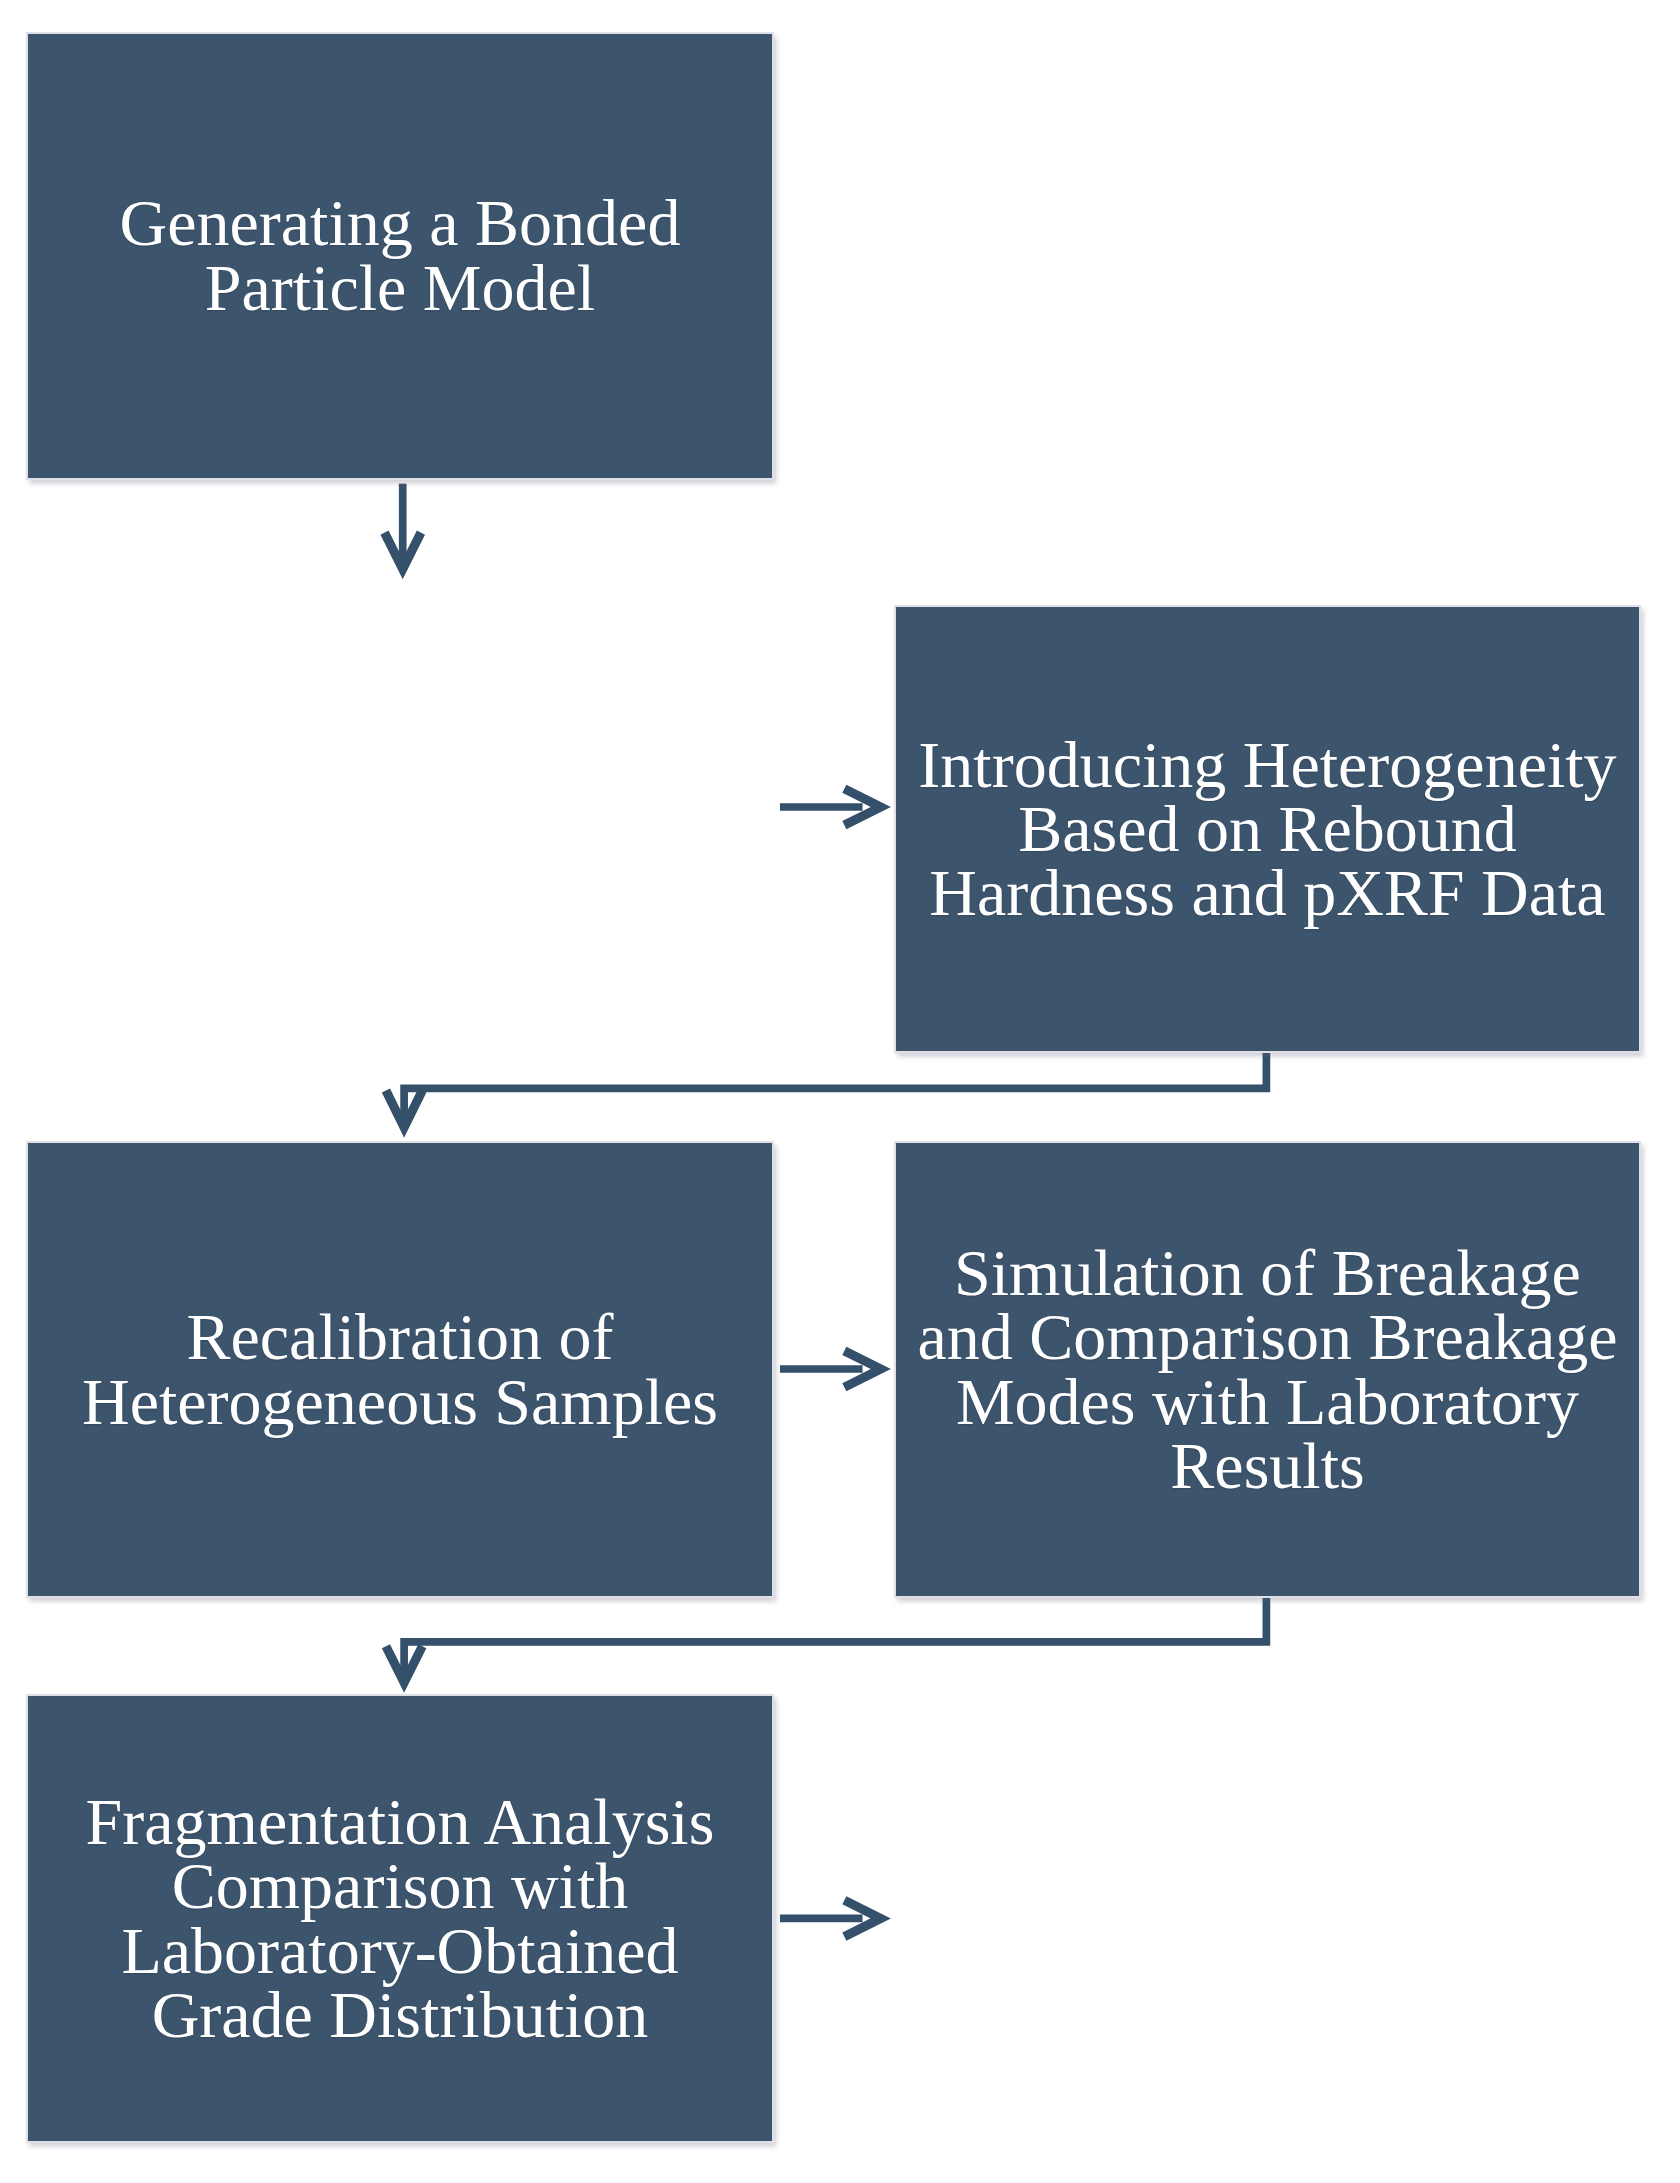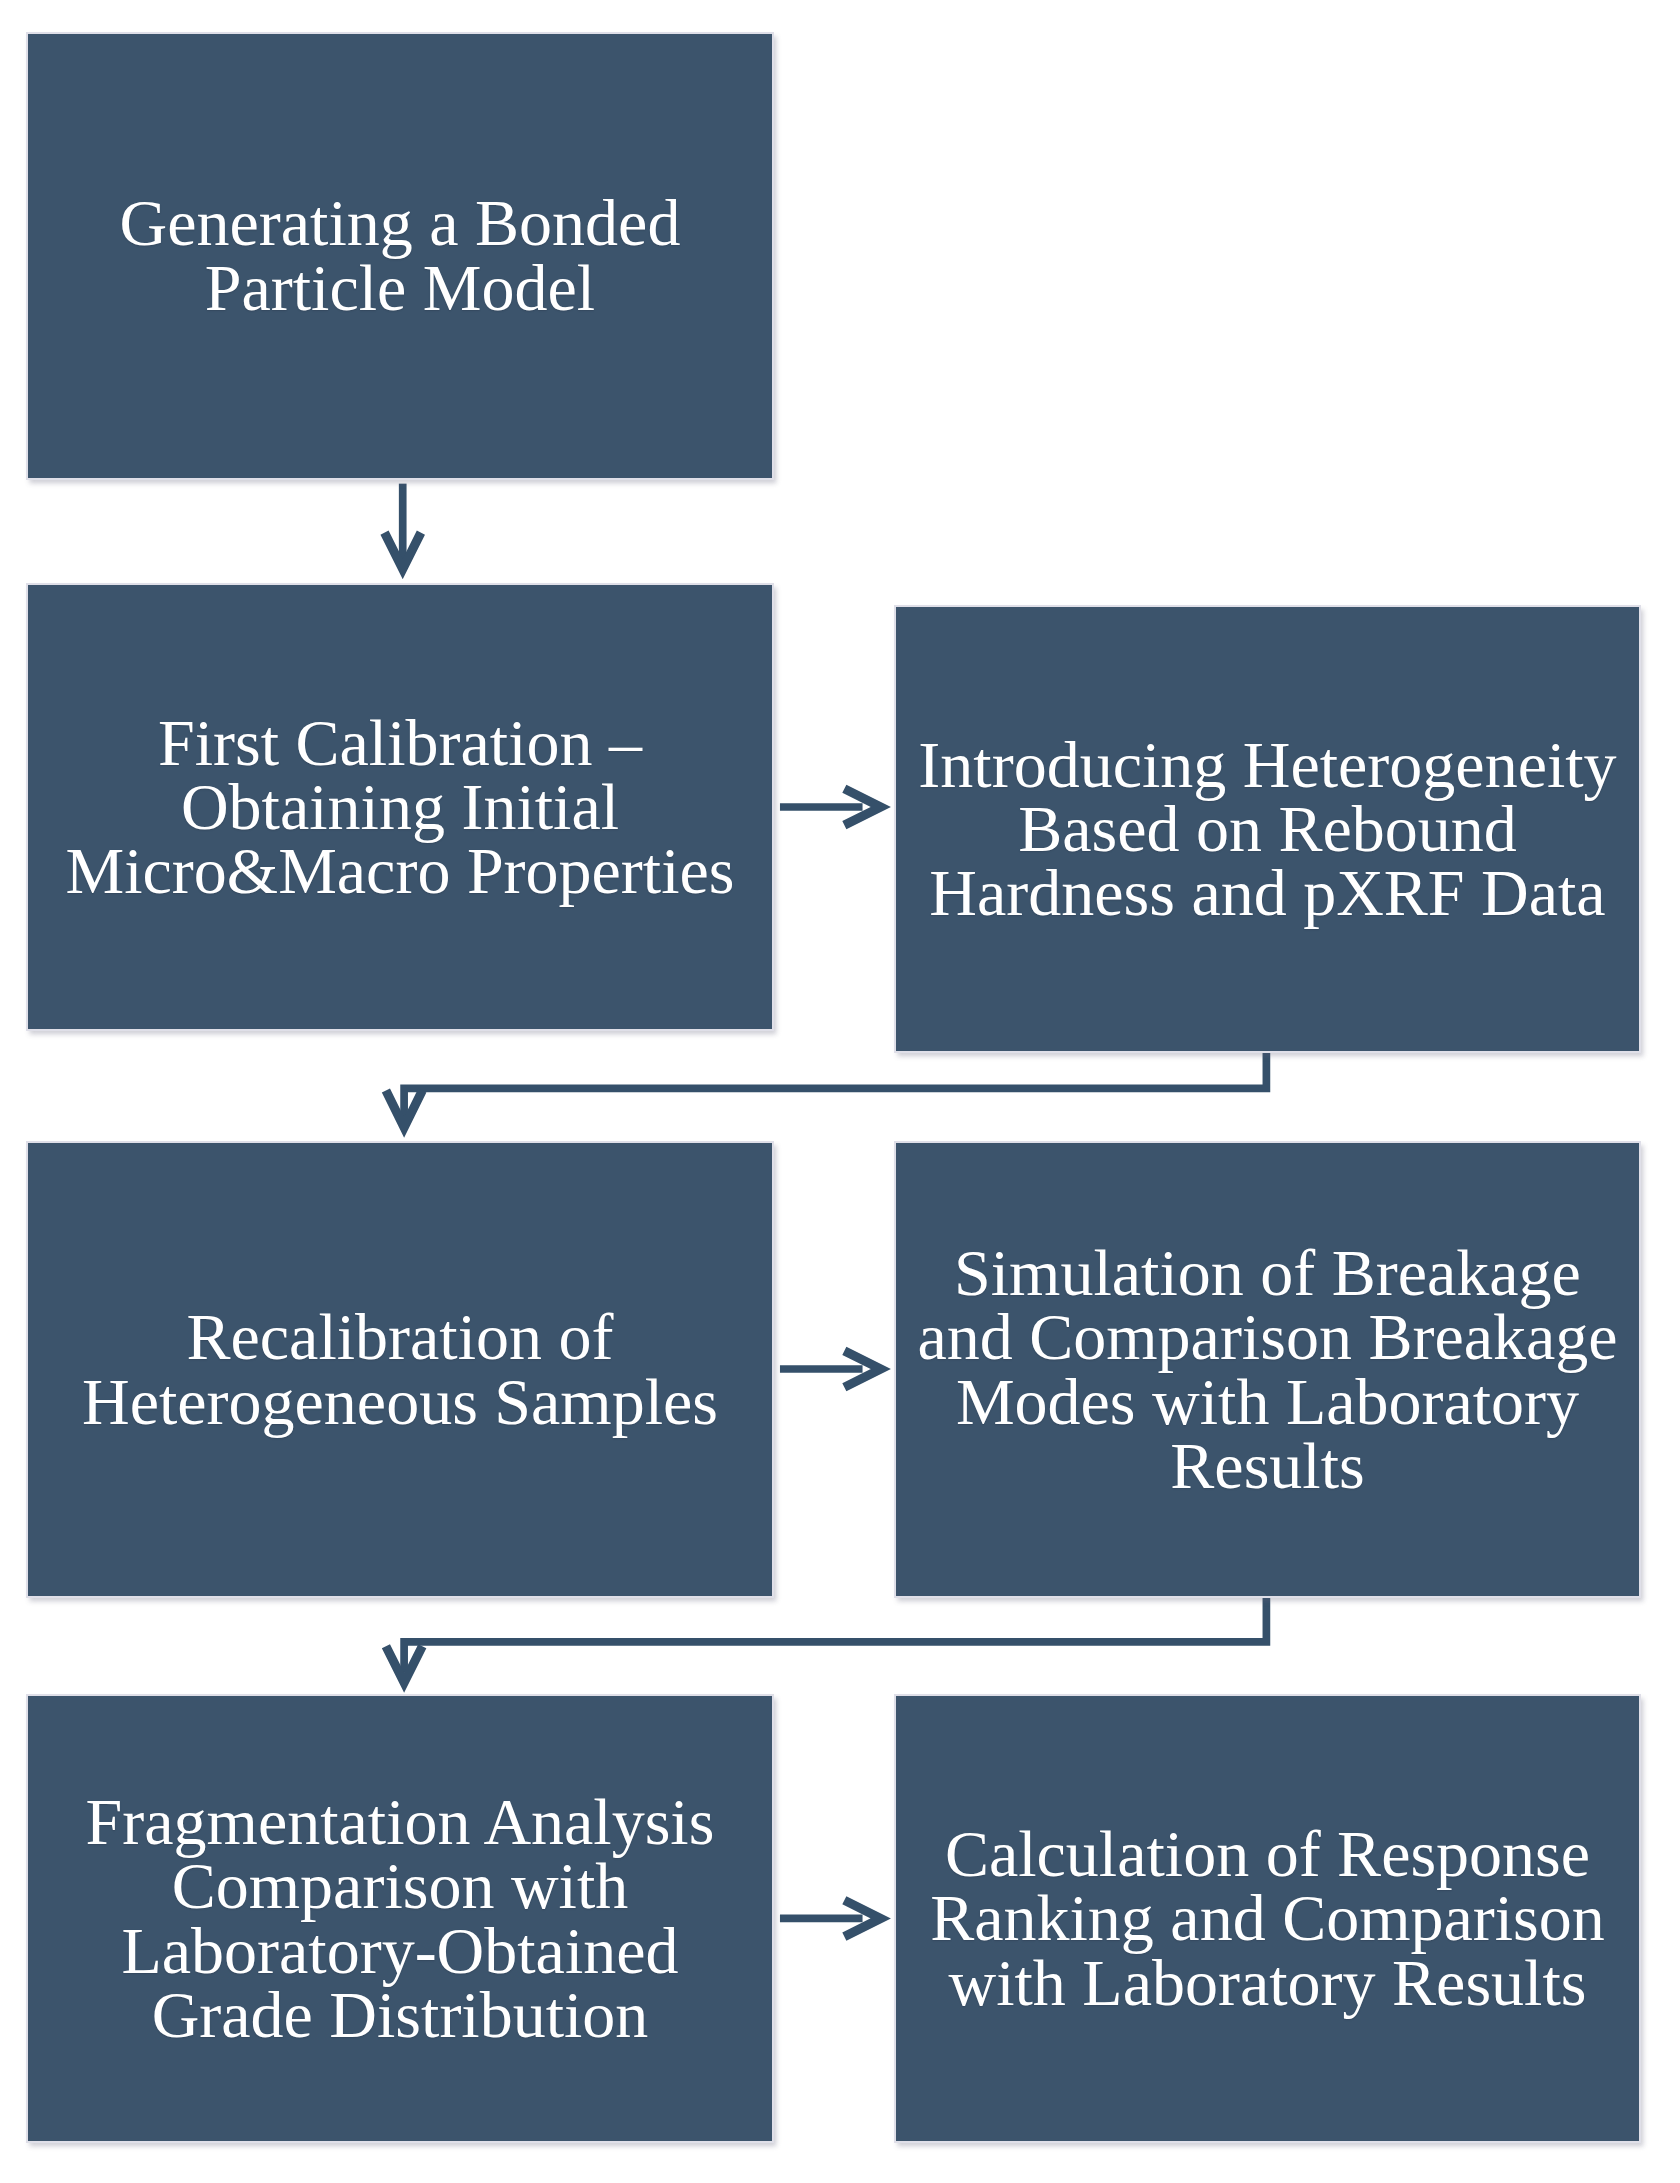--- a/index.html
+++ b/index.html
@@ -92,25 +92,20 @@
       <path class="stem" d="M1114 2741 H 1232"></path>
       <path class="head" d="M1206 2715 L1258 2741 L1206 2767"></path>
     </g>
   </svg>
 
   <div class="box b1">
     <div class="box-label">Generating a Bonded
 Particle Model</div>
   </div>
 
-  <div class="box b2">
-    <div class="box-label">First Calibration –
-Obtaining Initial
-Micro&amp;Macro Properties</div>
-  </div>
 
   <div class="box b3">
     <div class="box-label">Introducing Heterogeneity
 Based on Rebound
 Hardness and pXRF Data</div>
   </div>
 
   <div class="box b5">
     <div class="box-label">Simulation of Breakage
 and Comparison Breakage
@@ -123,20 +118,15 @@
 Heterogeneous Samples</div>
   </div>
 
   <div class="box b6">
     <div class="box-label">Fragmentation Analysis
 Comparison with
 Laboratory-Obtained
 Grade Distribution</div>
   </div>
 
-  <div class="box b7">
-    <div class="box-label">Calculation of Response
-Ranking and Comparison
-with Laboratory Results</div>
-  </div>
 
 </div>
 
 
 </body></html>

